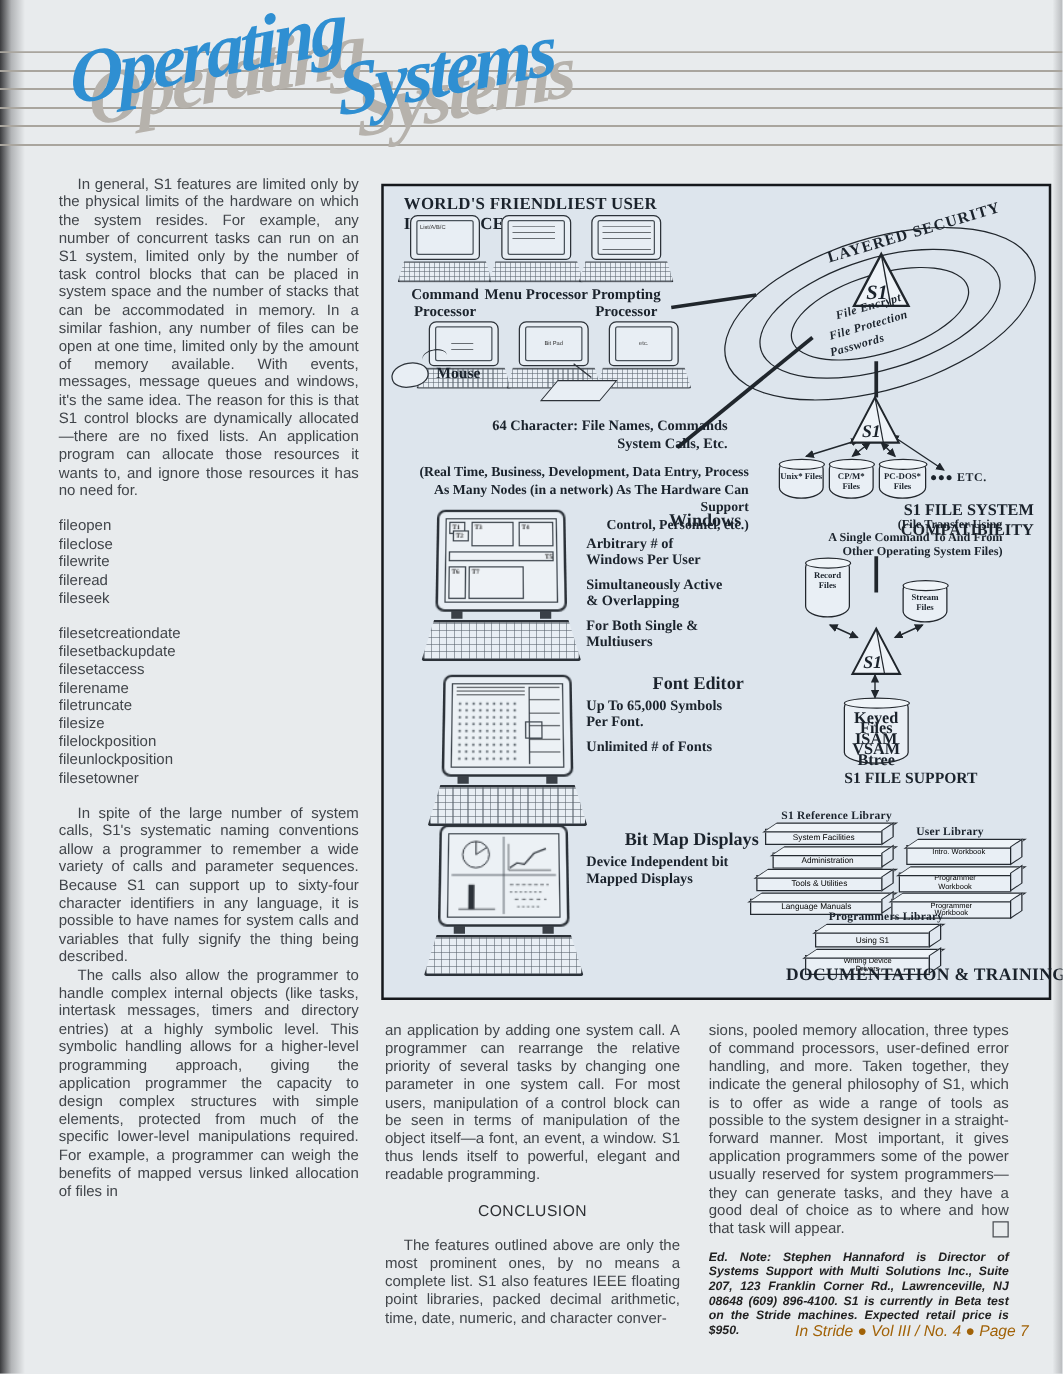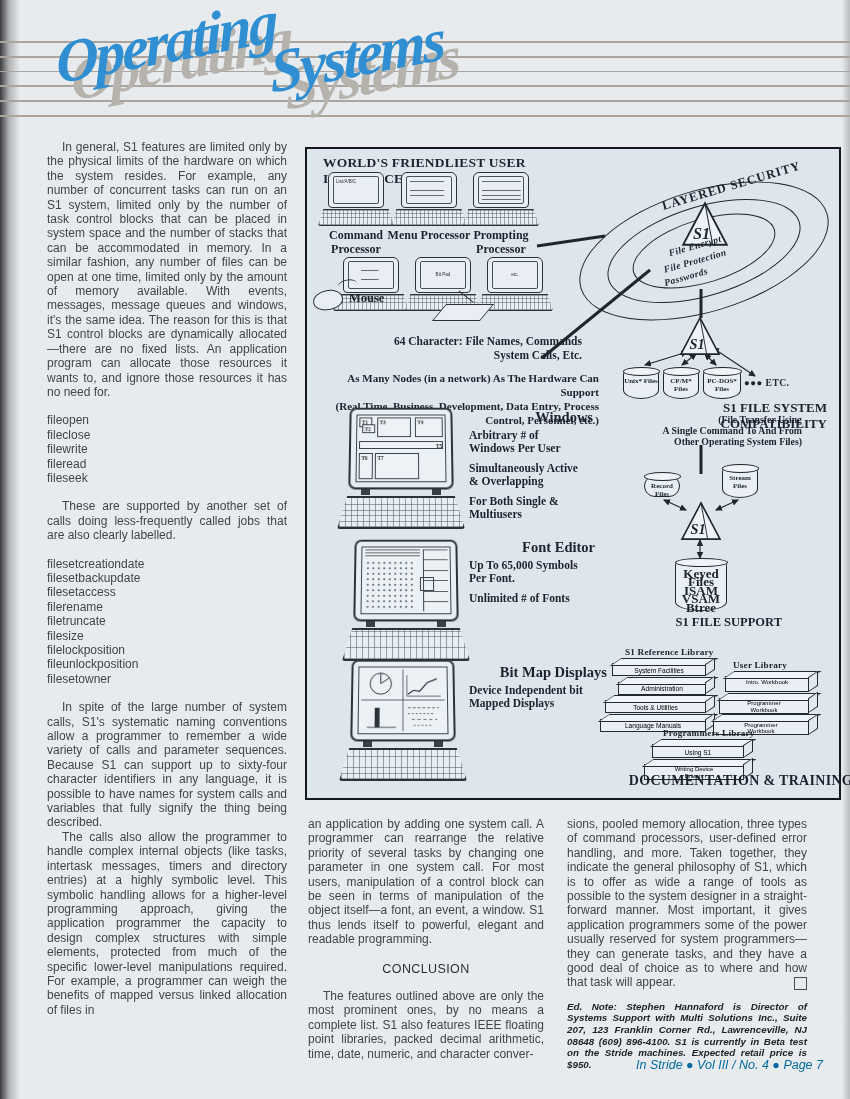--- a/index.html
+++ b/index.html
@@ -30,21 +30,21 @@
   .col-right{left:567px;top:817px;width:240px;font-size:12px;line-height:14.4px;}
   .calls{margin:14px 0;list-style:none;padding:0;}
   .calls div{text-indent:0;}
   .conclusion{font-weight:normal;text-align:center;text-indent:0!important;
     letter-spacing:.4px;margin:15px 0 13px 0!important;font-size:12.5px;color:#2c2f33;}
   .endmark{float:right;width:11px;height:11px;border:1.3px solid #4a4e53;margin-top:2px;
     font-size:0;line-height:0;color:transparent;overflow:hidden;}
   .ednote{font-weight:bold;font-style:italic;font-size:9.8px;line-height:11.6px;
     color:#222;margin-top:11px;text-align:justify;}
   .footer{left:545px;top:1058px;width:278px;text-align:right;font-style:italic;
-    font-size:12.5px;color:#0369a1;}
+    font-size:12.5px;color:#a16207;}
   
   .diagram{left:305px;top:147px;width:536px;height:653px;border:2.6px solid #15181c;
     background:#dde5ed;box-sizing:border-box;}
   .dserif{font-family:"Liberation Serif", serif;font-weight:bold;color:#1b232c;}
   .dcenter{text-align:right;}
   .conn{left:0;top:0;width:536px;height:653px;pointer-events:none;}
   
   .pc-s{position:absolute;width:76px;}
   .pc-s .mon{width:56px;height:36px;margin:0 auto;border:1.6px solid #2c3239;
     border-radius:6px 6px 4px 4px;background:#e8eef4;padding:3px 4px;box-sizing:border-box;}
@@ -124,21 +124,20 @@
 
 <div class="col col-left">
   <p>In general, S1 features are limited only by the physical limits of the hardware on which the system resides. For example, any number of concurrent tasks can run on an S1 system, limited only by the number of task control blocks that can be placed in system space and the number of stacks that can be accommodated in memory. In a similar fashion, any number of files can be open at one time, limited only by the amount of memory available. With events, messages, message queues and windows, it's the same idea. The reason for this is that S1 control blocks are dynamically allocated—there are no fixed lists. An application program can allocate those resources it wants to, and ignore those resources it has no need for.</p>
   <div class="calls">
     <div>fileopen</div>
     <div>fileclose</div>
     <div>filewrite</div>
     <div>fileread</div>
     <div>fileseek</div>
   </div>
-  <p>These are supported by another set of calls doing less-frequently called jobs that are also clearly labelled.</p>
   <div class="calls">
     <div>filesetcreationdate</div>
     <div>filesetbackupdate</div>
     <div>filesetaccess</div>
     <div>filerename</div>
     <div>filetruncate</div>
     <div>filesize</div>
     <div>filelockposition</div>
     <div>fileunlockposition</div>
     <div>filesetowner</div>
@@ -212,22 +211,22 @@
   </div>
   <div class="abs mouse" style="left:6px;top:141px;width:28px;height:18px;"></div>
   <div class="abs dserif" style="left:42px;top:142px;font-size:12.5px;">Mouse</div>
   <div class="abs tablet" style="left:132px;top:155px;width:46px;height:15px;"></div>
   <div class="abs pen" style="left:150px;top:147px;"></div>
 
   <div class="abs dserif dcenter" style="left:15px;top:186px;width:260px;font-size:11.5px;">64 Character: File Names, Commands</div>
   <div class="abs dserif dcenter" style="left:15px;top:200px;width:260px;font-size:11.5px;">System Calls, Etc.</div>
 
   <div class="abs dserif dcenter" style="left:2px;top:222px;width:290px;font-size:11px;line-height:14px;">
+    <div>(Real Time, Business, Development, Data Entry, Process</div>
     <div>As Many Nodes (in a network) As The Hardware Can Support</div>
-    <div>(Real Time, Business, Development, Data Entry, Process</div>
     <div>Control, Personnel, etc.)</div>
   </div>
 
   <div class="ring" style="left:268px;top:41px;width:256px;height:120px;"></div>
   <div class="ring" style="left:297px;top:57px;width:198px;height:88px;"></div>
   <div class="ring" style="left:323px;top:70px;width:146px;height:62px;"></div>
   <div class="abs dserif" style="left:352px;top:26px;width:170px;font-size:12.5px;letter-spacing:1px;transform:rotate(-16.5deg);">LAYERED SECURITY</div>
   <svg class="abs" style="left:374px;top:51px;" width="48" height="48" viewBox="0 0 44 42">
     <polygon points="22,2 42,40 2,40" fill="#eef3f8" stroke="#20262c" stroke-width="1.7"></polygon>
     <line x1="22" y1="2" x2="29" y2="40" stroke="#20262c" stroke-width="1"></line>
@@ -252,21 +251,21 @@
       <div class="ct dserif">PC-DOS* Files</div>
     </div>
   <div class="abs dserif" style="left:437px;top:229px;font-size:9.5px;letter-spacing:.5px;">●●● ETC.</div>
   <div class="abs dserif dcenter" style="left:295px;top:251px;width:200px;font-size:13px;margin-left:25px;">S1 FILE SYSTEM COMPATIBILITY</div>
   <div class="abs dserif dcenter" style="left:295px;top:266px;width:200px;font-size:9.8px;line-height:10.8px;">
     <div>(File Transfer Using</div>
     <div>A Single Command To And From</div>
     <div>Other Operating System Files)</div>
   </div>
 
-  <div class="cyl" style="left:337px;top:326px;width:36px;height:22px;border-radius:11px;">
+  <div class="cyl" style="left:337px;top:300px;width:36px;height:45px;">
       <div class="ct dserif">Record Files</div>
     </div>
   <div class="cyl" style="left:415px;top:318px;width:36px;height:31px;">
       <div class="ct dserif">Stream Files</div>
     </div>
   <svg class="abs" style="left:373px;top:352px;" width="42" height="40" viewBox="0 0 44 42">
     <polygon points="22,2 42,40 2,40" fill="#eef3f8" stroke="#20262c" stroke-width="1.7"></polygon>
     <line x1="22" y1="2" x2="29" y2="40" stroke="#20262c" stroke-width="1"></line>
     <text x="11" y="35" font-size="15" font-style="italic" font-weight="bold" font-family="Liberation Serif, serif" fill="#1b232c">S1</text>
   </svg>

